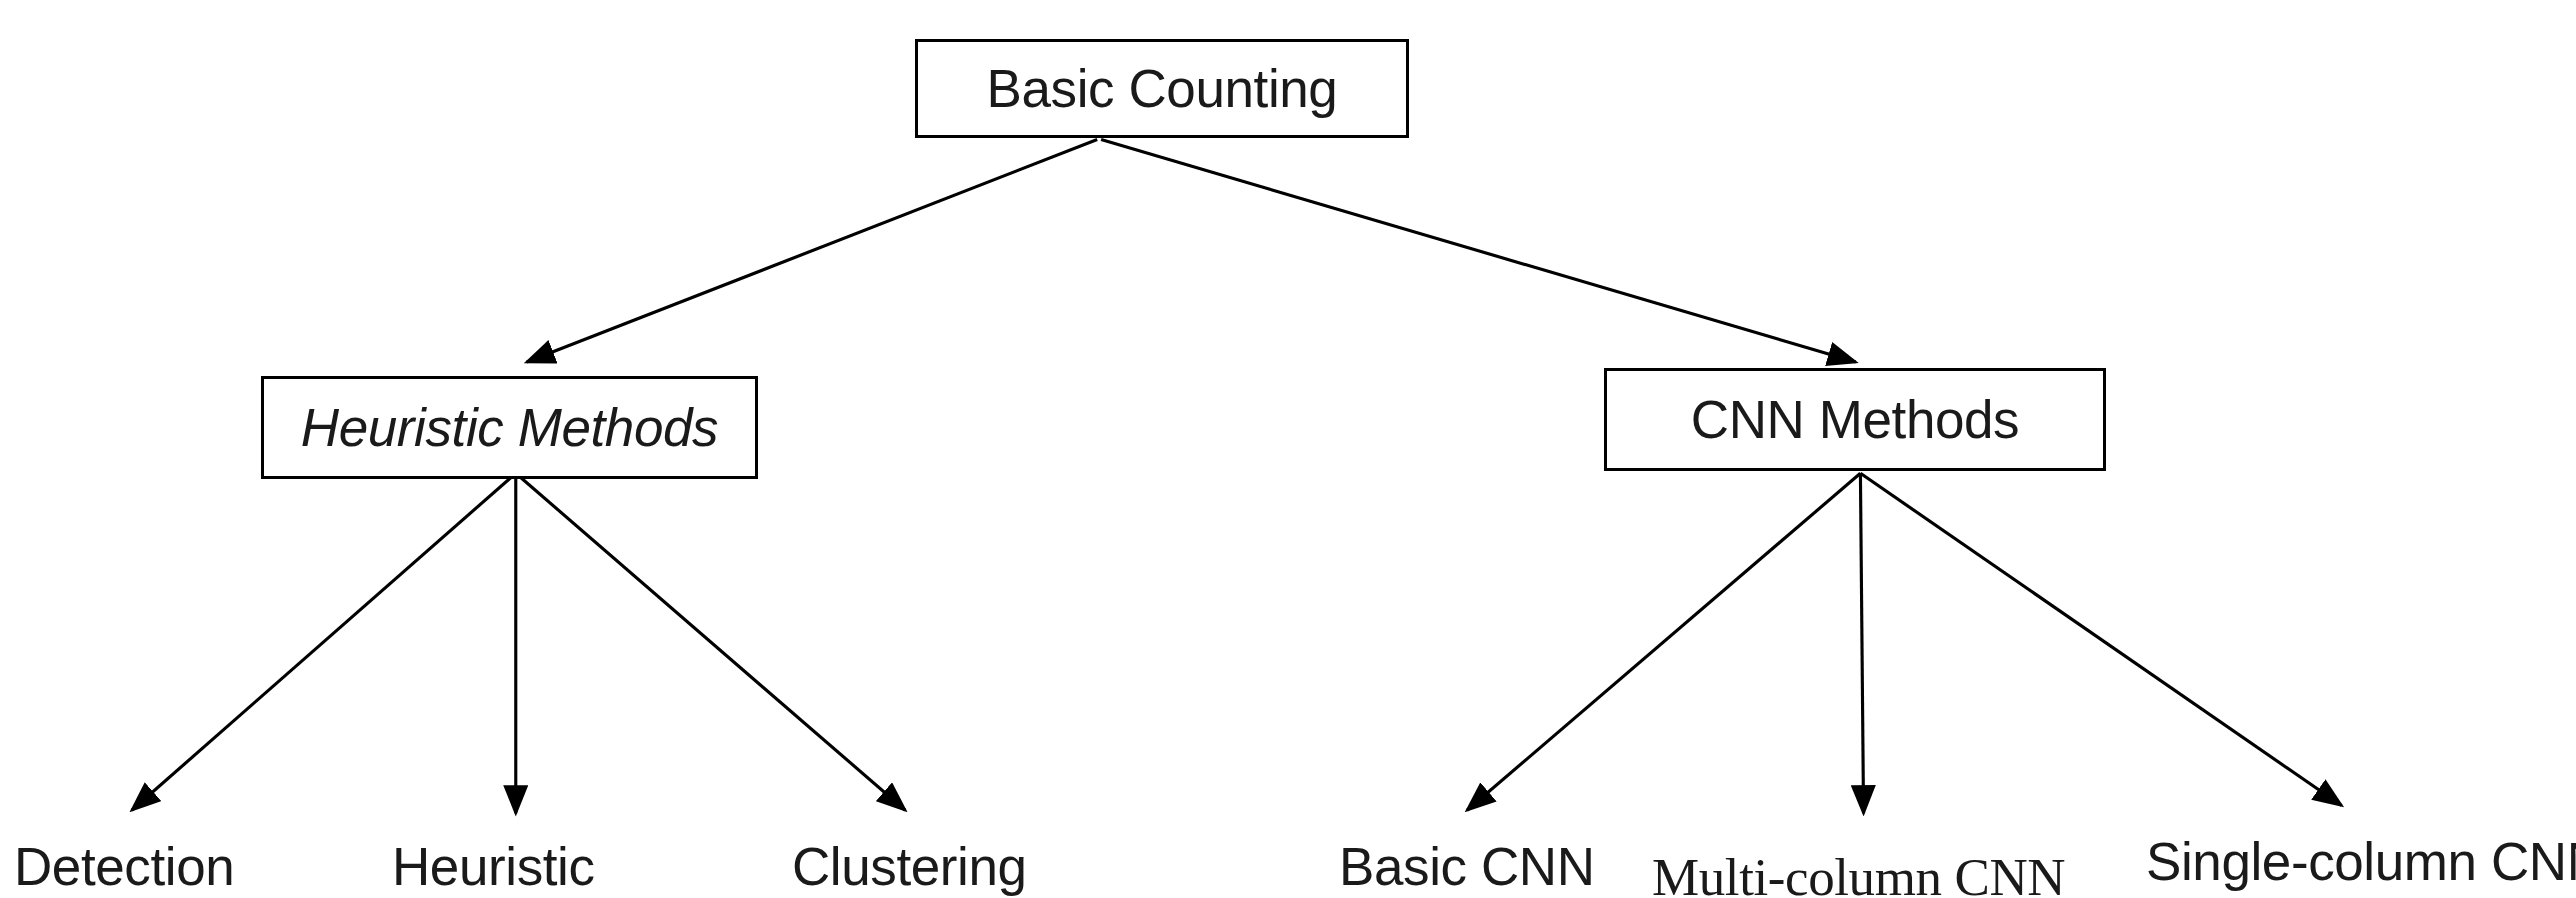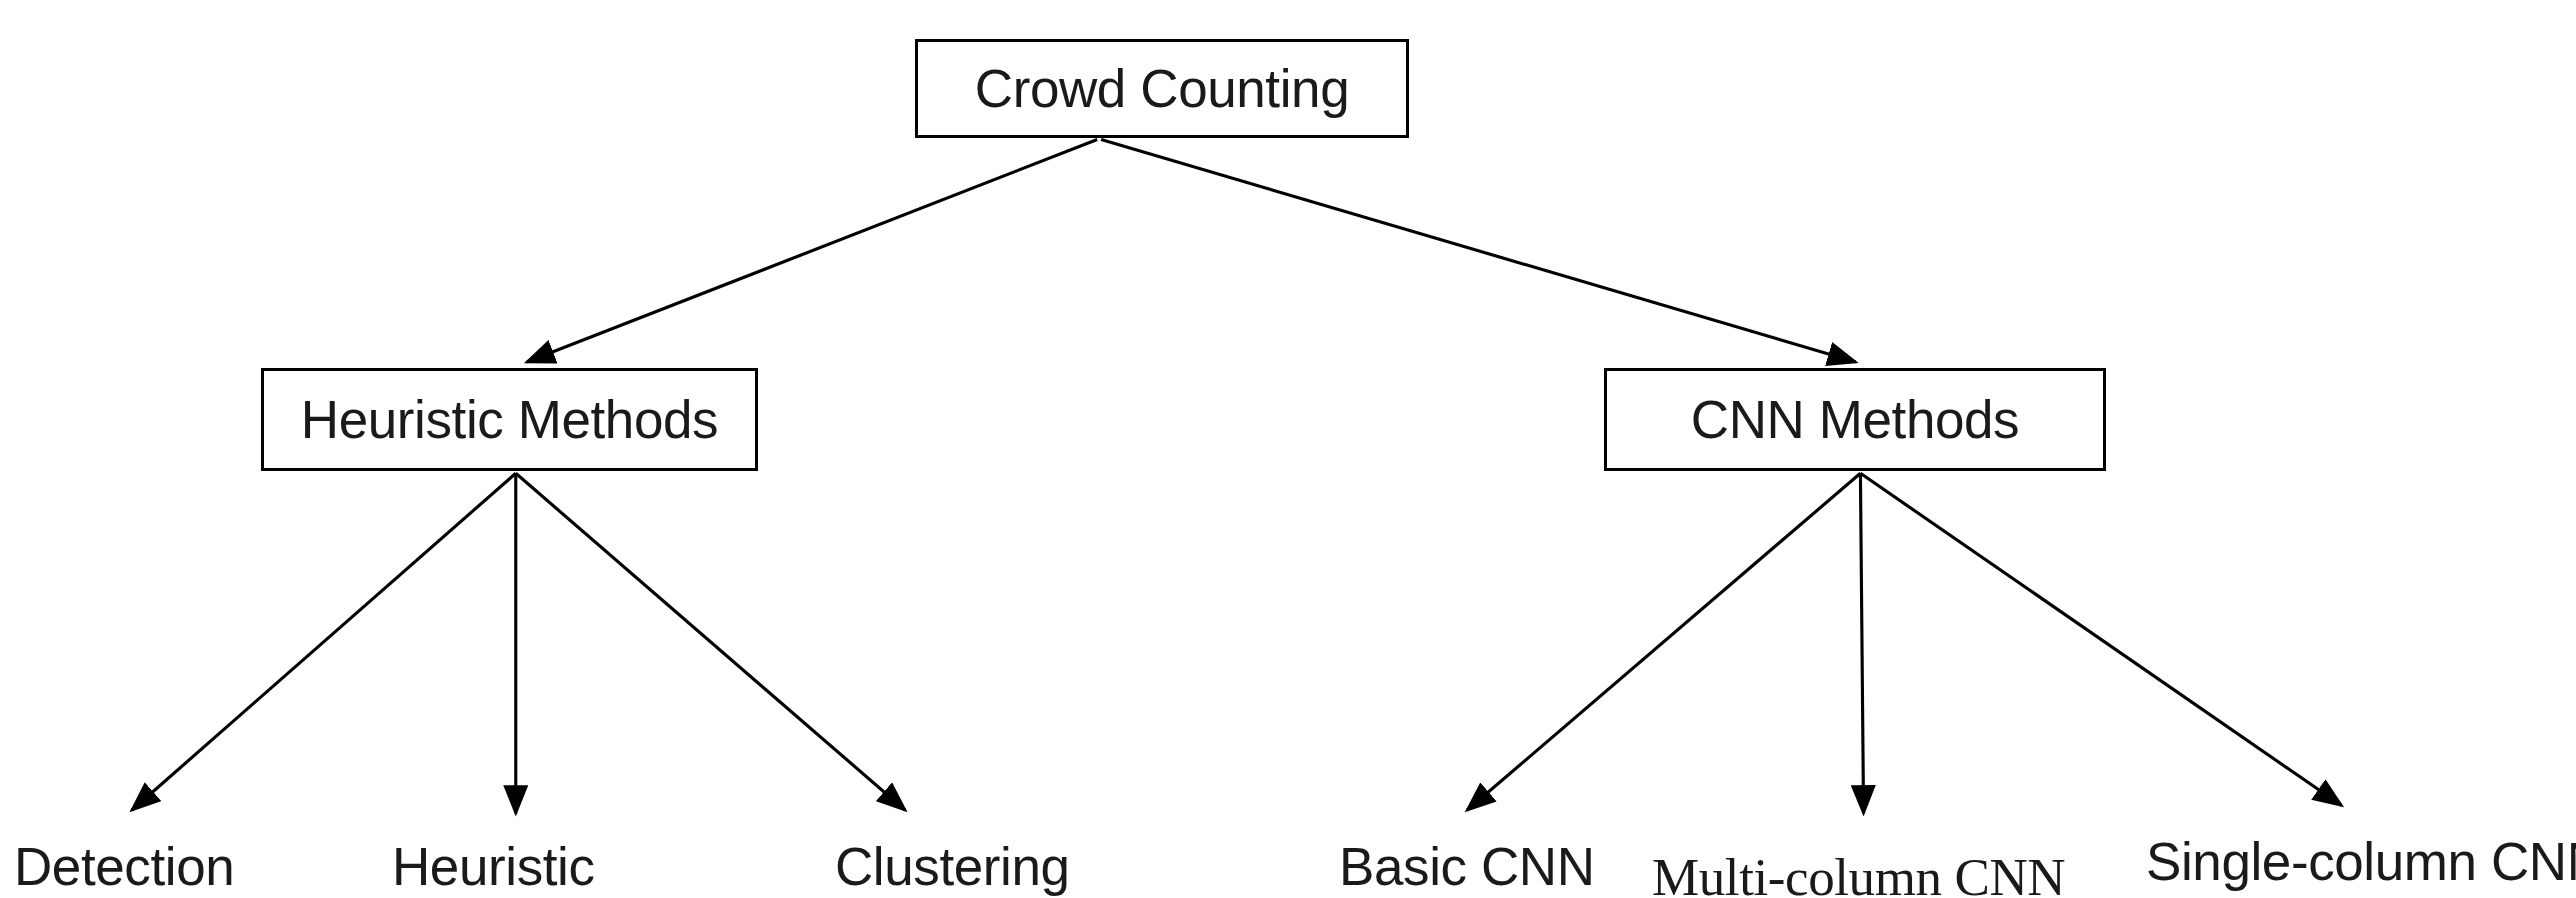--- a/index.html
+++ b/index.html
@@ -46,26 +46,26 @@
     position: absolute;
     font-size: 53px;
     line-height: 1;
     color: #1a1a1a;
     white-space: nowrap;
     font-weight: 400;
     letter-spacing: -0.4px;
   }
   
   #node-root   { left: 915px; top: 39px;  width: 494px; height: 99px; }
-  #node-heur   { left: 261px;  top: 368px; width: 497px; height: 103px; }
+  #node-heur   { left: 261px;  top: 376px; width: 497px; height: 103px; font-style: italic; }
   #node-cnn    { left: 1604px; top: 368px; width: 502px; height: 103px; }
 
   #leaf-detection        { left: 14px;   top: 840px; width: 216px; }
   #leaf-regression       { left: 392px;  top: 840px; width: 235px; }
-  #leaf-clustering       { left: 835px; top: 840px; width: 223px; }
+  #leaf-clustering       { left: 792px; top: 840px; width: 223px; }
   #leaf-basic-cnn        { left: 1339px; top: 840px; width: 227px; }
   #leaf-multi-col-cnn    { left: 1652px; top: 851px; width: 419px; font-family: Liberation Serif, serif; }
   #leaf-single-col-cnn   { left: 2146px; top: 835px; width: 430px; }
 </style>
 </head>
 <body>
 
 <div id="stage">
 
   <svg id="edges" viewBox="0 0 3287 1146" width="2576" height="898" xmlns="http://www.w3.org/2000/svg">
@@ -86,21 +86,21 @@
     <line x1="658" y1="604" x2="1155" y2="1034" stroke="#000000" stroke-width="4" marker-end="url(#arrowhead)"></line>
 
     <line x1="2374" y1="604" x2="1872" y2="1034" stroke="#000000" stroke-width="4" marker-end="url(#arrowhead)"></line>
 
     <line x1="2374" y1="604" x2="2378" y2="1038" stroke="#000000" stroke-width="4" marker-end="url(#arrowhead)"></line>
 
     <line x1="2374" y1="604" x2="2988" y2="1028" stroke="#000000" stroke-width="4" marker-end="url(#arrowhead)"></line>
   </svg>
 
   <div class="node-box" id="node-root">
-    <span class="node-label">Crowd Counting</span>
+    <span class="node-label">Basic Counting</span>
   </div>
 
   <div class="node-box" id="node-heur">
     <span class="node-label">Heuristic Methods</span>
   </div>
 
   <div class="node-box" id="node-cnn">
     <span class="node-label">CNN Methods</span>
   </div>
 

